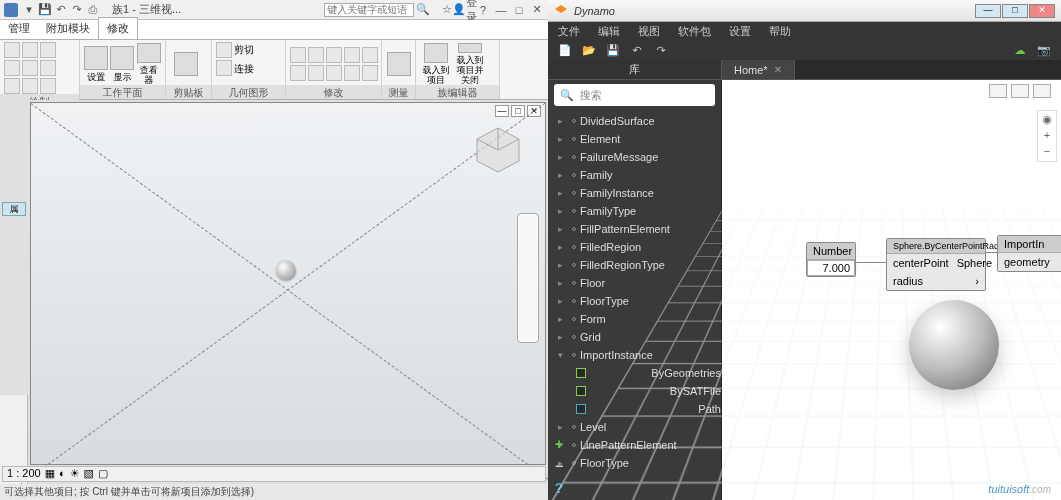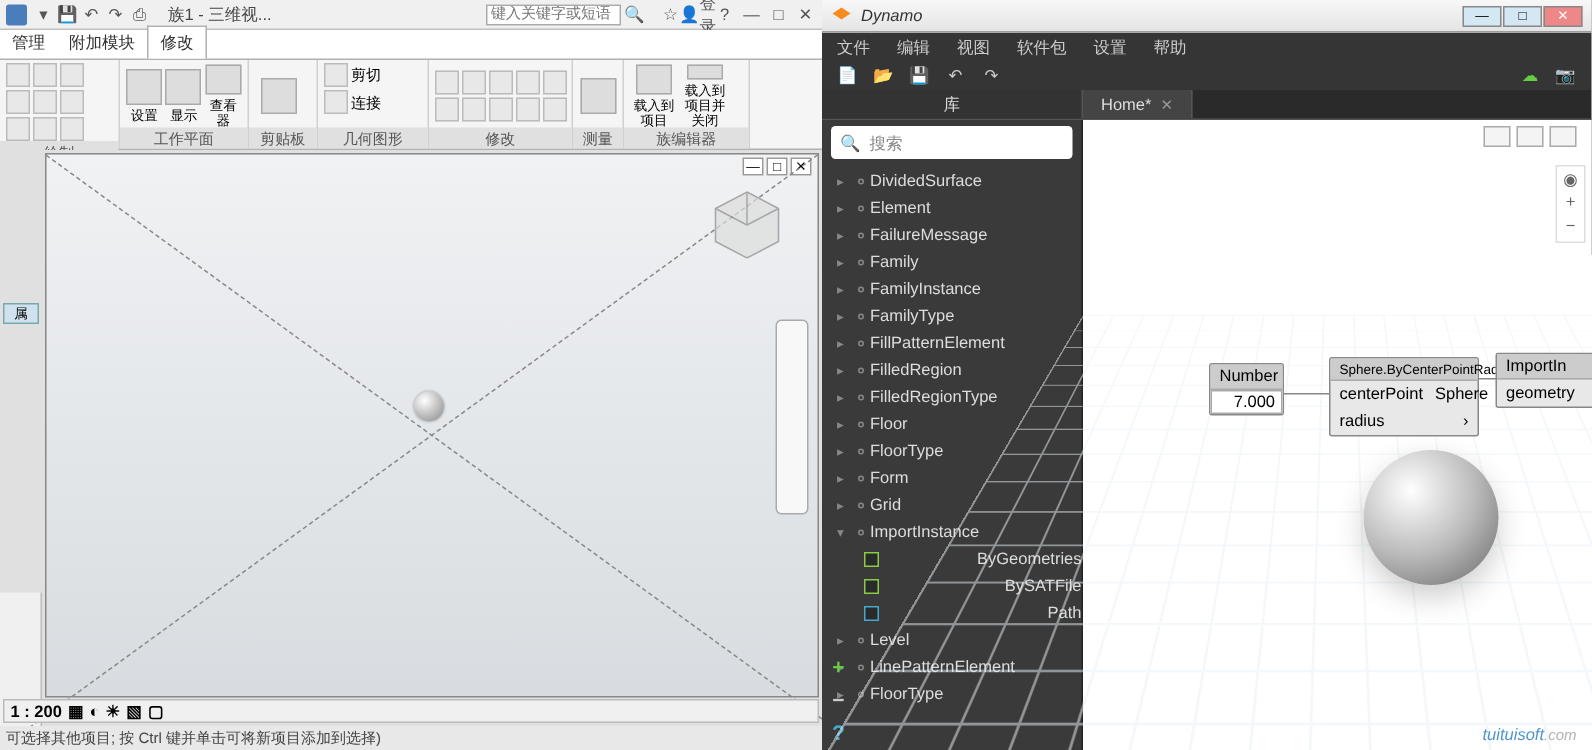--- a/index.html
+++ b/index.html
@@ -33,21 +33,21 @@
 .r-viewport{position:absolute;left:30px;top:2px;right:2px;bottom:35px;background:linear-gradient(180deg,#f0f2f4 0%,#d8dce0 100%);border:1px solid #888;}
 .r-viewport .cross{position:absolute;left:0;top:0;right:0;bottom:0;pointer-events:none;}
 .r-viewport .cross:before,.r-viewport .cross:after{content:"";position:absolute;border-top:1px dashed #888;}
 .r-viewport .cross:before{left:0;top:0;width:140%;transform-origin:0 0;transform:rotate(36deg);}
 .r-viewport .cross:after{right:0;top:0;width:140%;transform-origin:100% 0;transform:rotate(-36deg);}
 .r-viewport .sphere{position:absolute;left:245px;top:158px;width:20px;height:20px;border-radius:50%;background:radial-gradient(circle at 35% 30%,#fff 0%,#c0c0c0 50%,#888 100%);box-shadow:0 0 2px rgba(0,0,0,0.4);}
 .r-viewport .cube{position:absolute;right:20px;top:20px;width:54px;height:54px;opacity:0.7;}
 .r-viewport .winbtns{position:absolute;right:4px;top:2px;display:flex;gap:2px;}
 .r-viewport .winbtns .wb{width:14px;height:12px;border:1px solid #999;background:#fff;font-size:9px;text-align:center;cursor:pointer;}
 .r-viewport .navwheel{position:absolute;right:6px;top:110px;width:22px;height:130px;background:#f8f8f8;border:1px solid #aaa;border-radius:4px;}
-.r-status{position:absolute;left:2px;right:2px;bottom:18px;height:16px;background:#f0f0f0;border:1px solid #bbb;display:flex;align-items:flex-end;padding:0 4px;gap:4px;font-size:10px;font-weight:bold;}
+.r-status{position:absolute;left:2px;right:2px;bottom:18px;height:16px;background:#f0f0f0;border:1px solid #bbb;display:flex;align-items:flex-start;padding:0 4px;gap:4px;font-size:10px;}
 .r-tip{position:absolute;left:0;right:0;bottom:0;height:16px;background:#e8e8e8;padding:1px 4px;font-size:10px;color:#444;}
 .r-propheader{position:absolute;left:2px;top:102px;width:24px;height:14px;background:#d0e2f0;border:1px solid #7aa;font-size:9px;text-align:center;}
 .r-sidepanel{position:absolute;left:0;top:295px;width:28px;height:160px;background:#f0f0f0;border-right:1px solid #bbb;}
 
 
 .dynamo{flex:1;height:500px;background:#3a3a3a;display:flex;flex-direction:column;position:relative;}
 .d-titlebar{height:22px;background:linear-gradient(#f8f8f8,#e4e4e4);border-bottom:1px solid #aaa;display:flex;align-items:center;padding:0 6px;}
 .d-titlebar .ic{width:14px;height:14px;margin-right:6px;}
 .d-titlebar .title{color:#333;font-style:italic;}
 .d-titlebar .wbtns{margin-left:auto;display:flex;gap:1px;}

